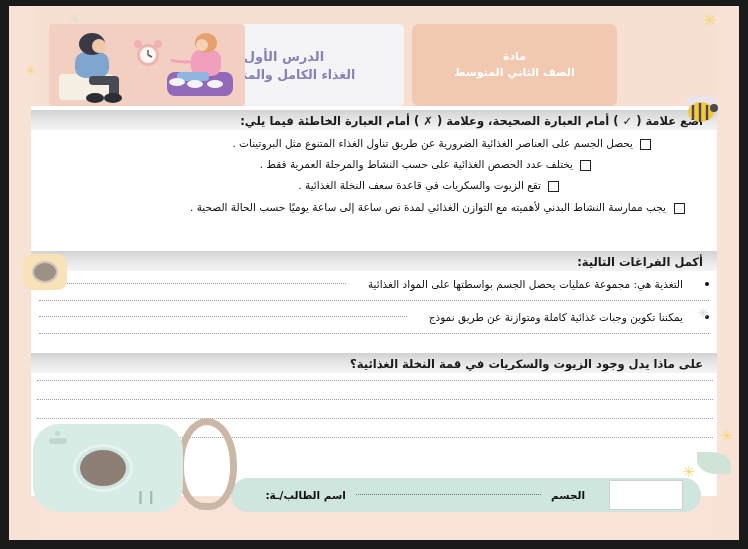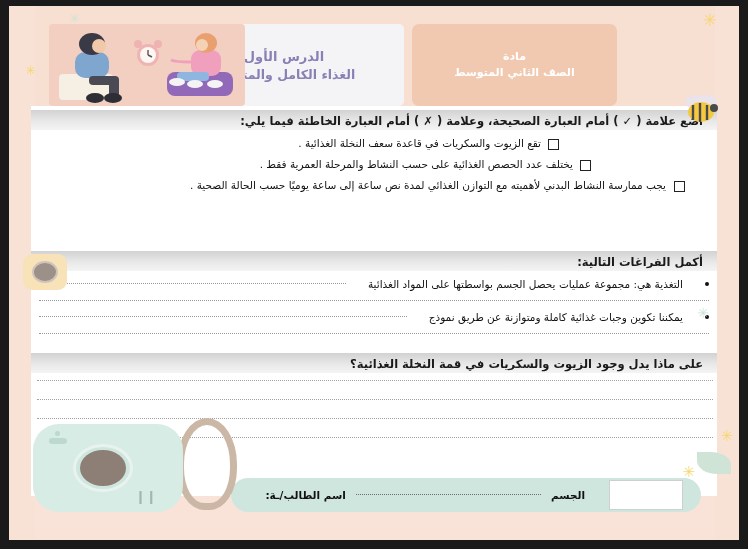--- a/index.html
+++ b/index.html
@@ -370,29 +370,33 @@
         </svg>
       </div>
     </div>
 
     <div class="band" id="band1">
       <span>أضع علامة ( ✓ ) أمام العبارة الصحيحة، وعلامة ( ✗ ) أمام العبارة الخاطئة فيما يلي:</span>
     </div>
 
     <div class="stmts">
 
+      <div class="stmt indent1">
+        <span class="cbox"></span>
+        <span class="stmt-text">يحصل الجسم على العناصر الغذائية الضرورية عن طريق تناول الغذاء المتنوع مثل البروتينات .</span>
+      </div>
+
+      <div class="stmt indent2">
+        <span class="cbox"></span>
+        <span class="stmt-text">يختلف عدد الحصص الغذائية على حسب النشاط والمرحلة العمرية فقط .</span>
+      </div>
 
       <div class="stmt indent3">
         <span class="cbox"></span>
         <span class="stmt-text">تقع الزيوت والسكريات في قاعدة سعف النخلة الغذائية .</span>
-      </div>
-
-      <div class="stmt indent2">
-        <span class="cbox"></span>
-        <span class="stmt-text">يختلف عدد الحصص الغذائية على حسب النشاط والمرحلة العمرية فقط .</span>
       </div>
 
       <div class="stmt indent4">
         <span class="cbox"></span>
         <span class="stmt-text">يجب ممارسة النشاط البدني لأهميته مع التوازن الغذائي  لمدة نص ساعة إلى ساعة يوميًا حسب الحالة الصحية .</span>
       </div>
     </div>
 
     <div class="band" id="band2">
       <span>أكمل الفراغات التالية:</span>

